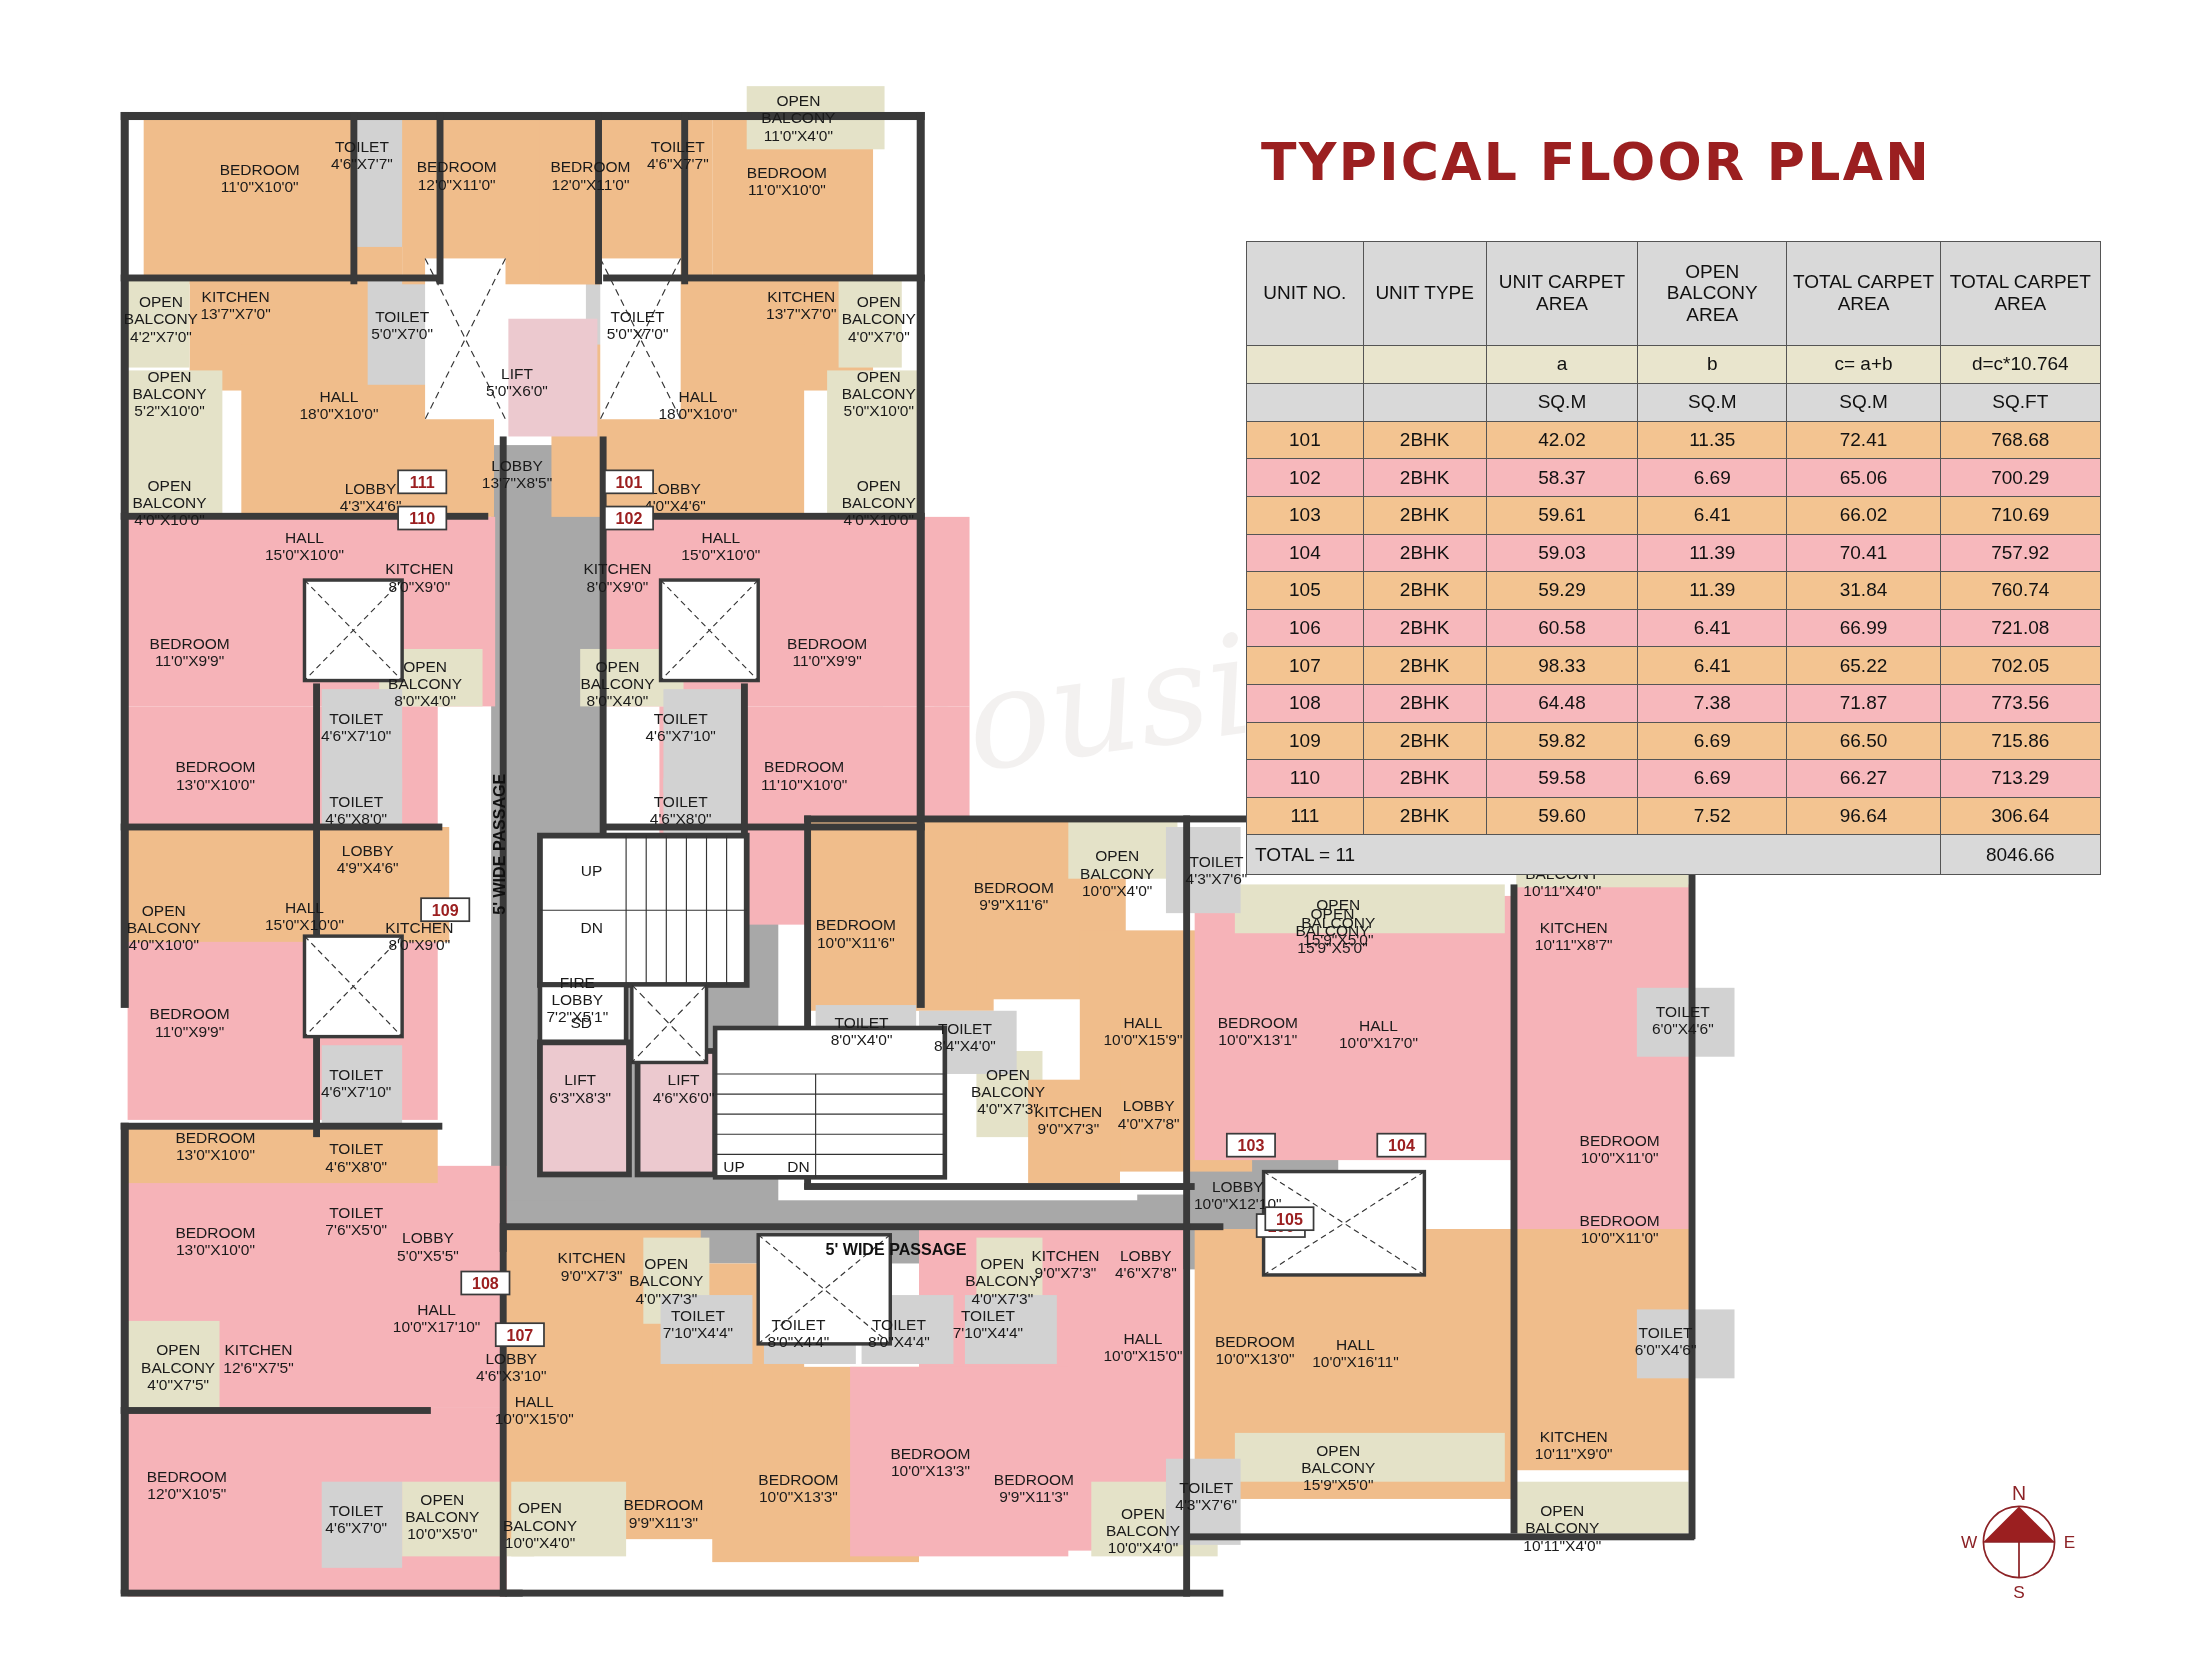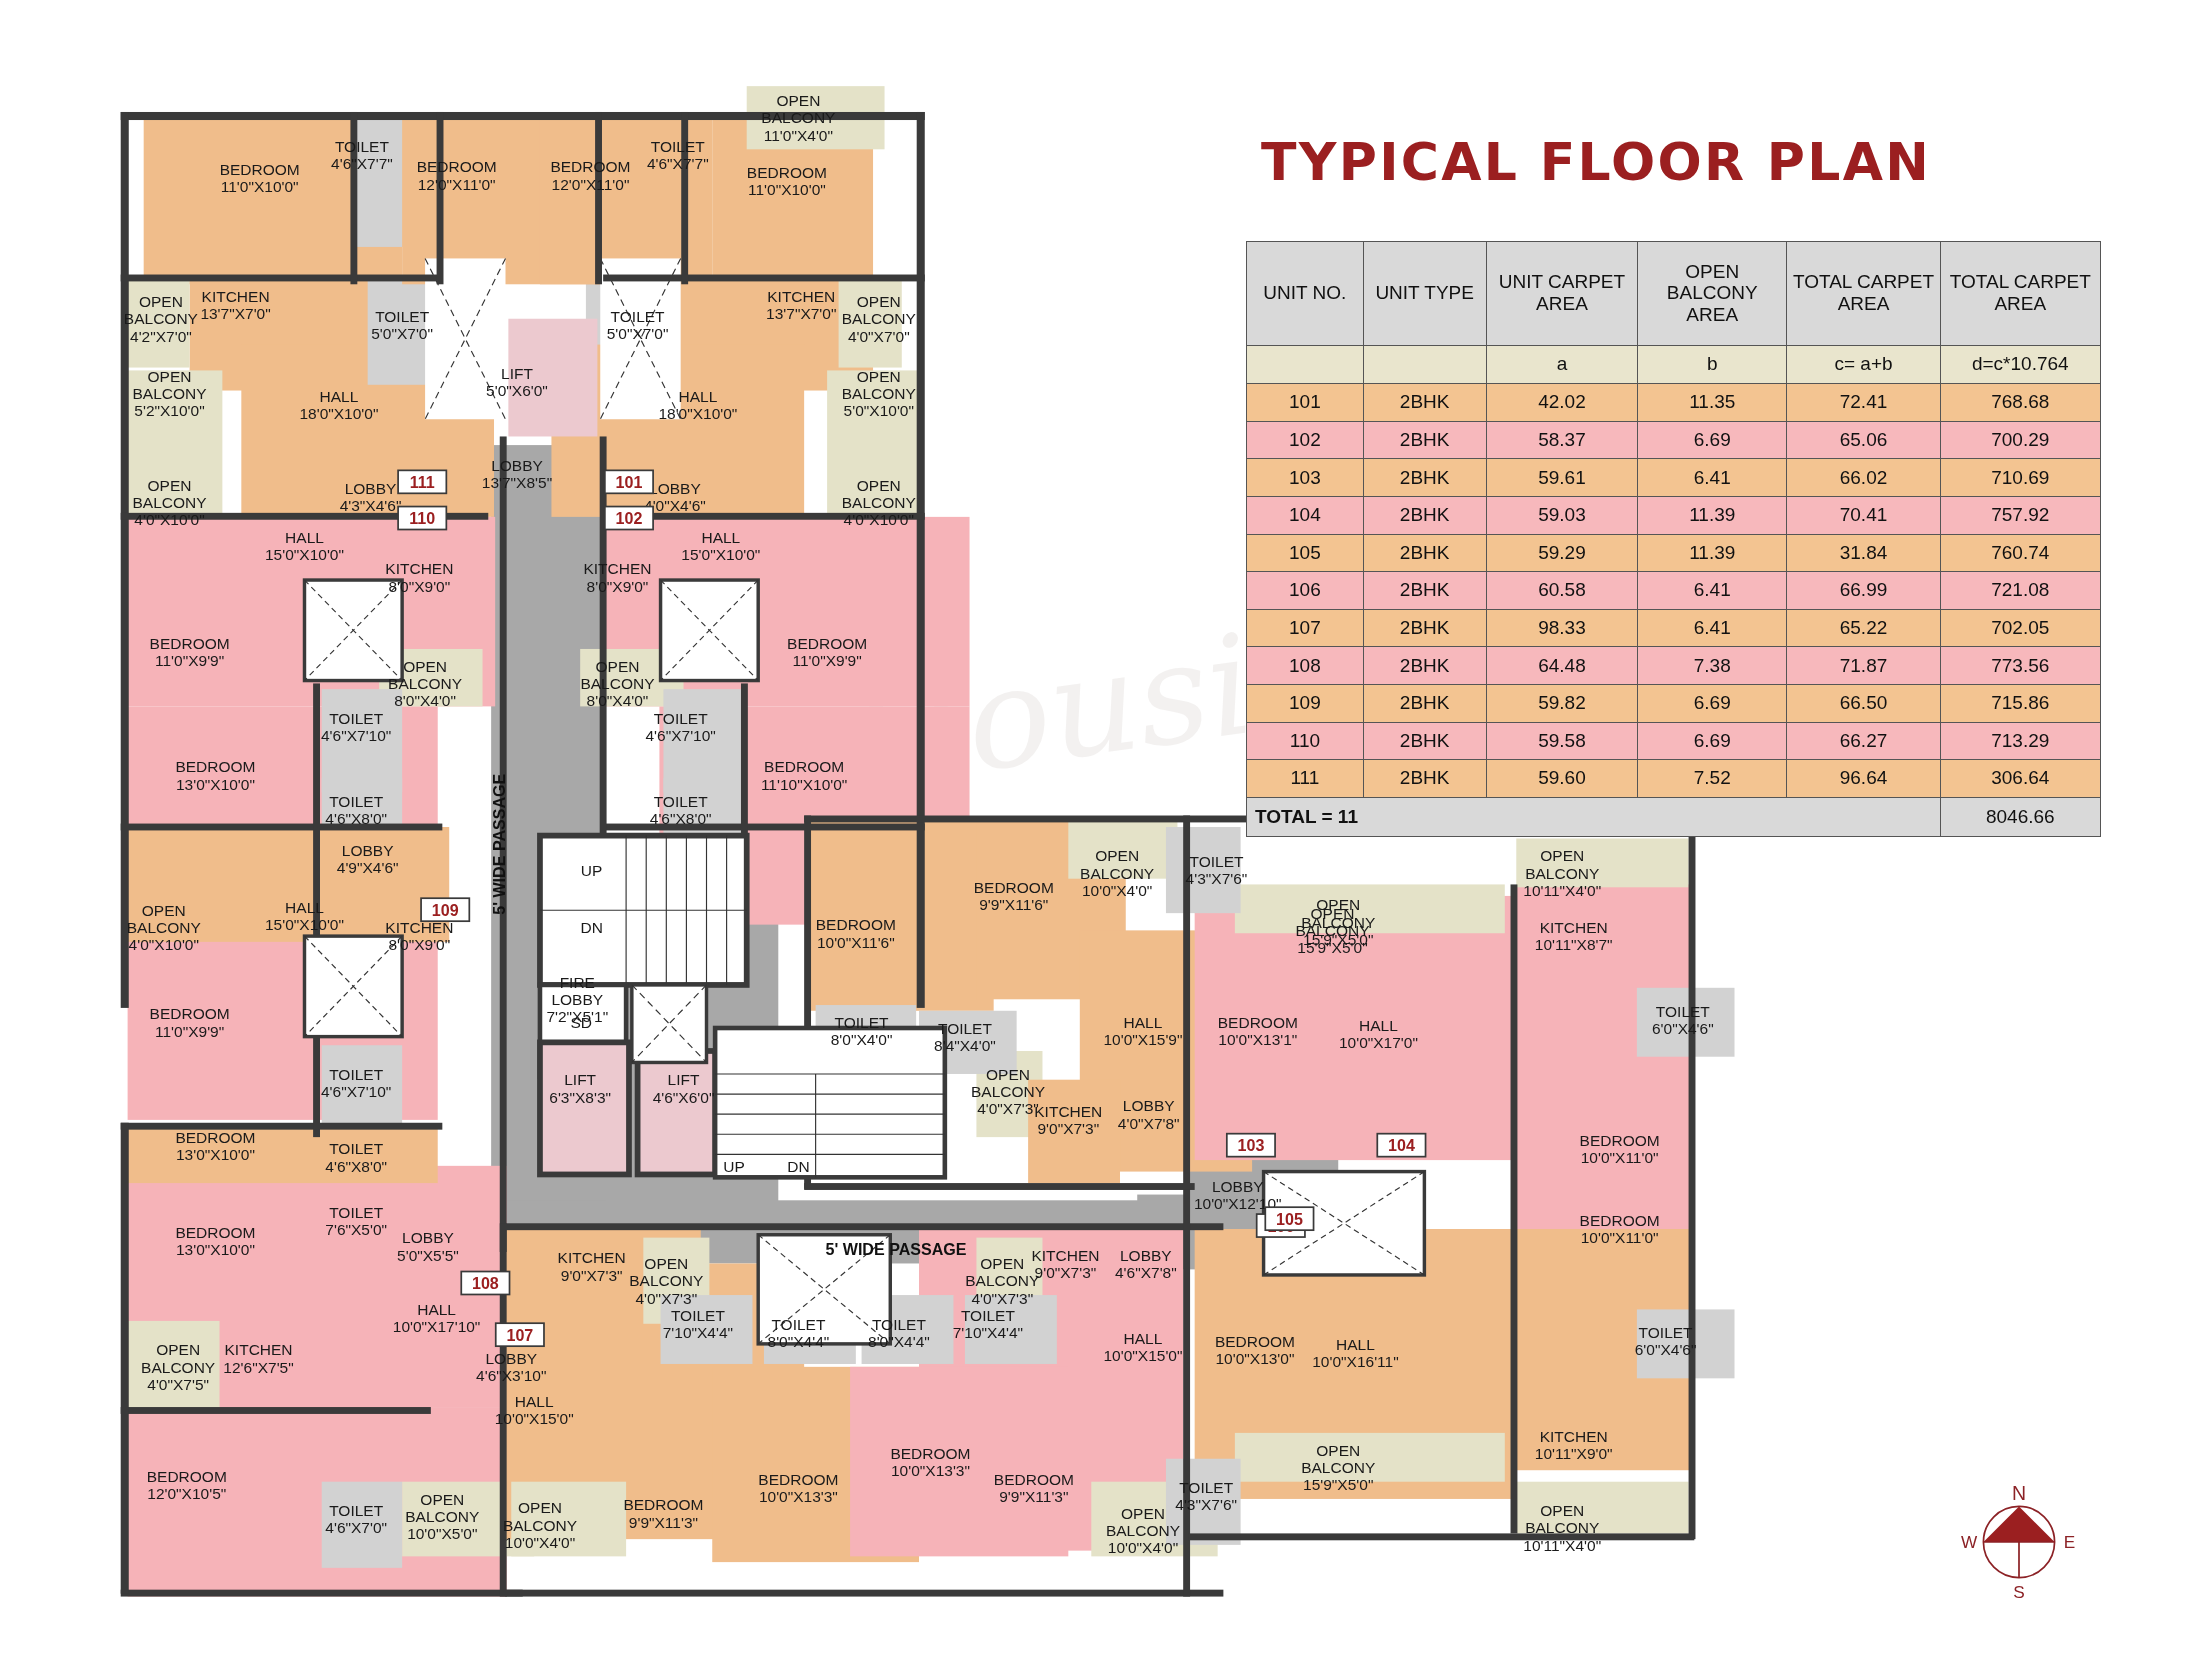--- a/index.html
+++ b/index.html
@@ -20,21 +20,21 @@
   #area-table .col-a{width:144px;margin-top:24px;}
   #area-table .col-b{width:141px;}
   #area-table .col-c{width:146px;}
   #area-table .col-d{width:152px;}
   #area-table .fmt-row td{background:#e9e5cd;height:33px;}
   #area-table .unit-row td{height:32px;}
   #area-table .unit-row.orange td{background:#f3c491;}
   #area-table .unit-row.pink td{background:#f7b8bc;}
   #area-table .sqrow td{background:#d9d9d9;height:32px;}
   #area-table .total-row td{background:#d9d9d9;height:34px;}
-  #area-table .total-row td.totlabel{text-align:left;padding-left:8px;font-weight:bold;}
+  #area-table .total-row td.totlabel{text-align:left;padding-left:8px;}
 
   
   #plan{position:absolute;left:0;top:0;width:1217px;height:1654px;}
   #plan svg{display:block;}
 
   
   #compass{position:absolute;left:1953px;top:1470px;width:132px;height:144px;}
 
   
   #watermark{position:absolute;left:861px;top:603px;width:804px;height:402px;
@@ -433,20 +433,28 @@
   </thead>
   <tbody id="table-body">
     <tr class="fmt-row">
       <td></td>
       <td></td>
       <td>a</td>
       <td>b</td>
       <td>c= a+b</td>
       <td>d=c*10.764</td>
     </tr>
+    <tr class="sqrow">
+      <td></td>
+      <td></td>
+      <td>SQ.M</td>
+      <td>SQ.M</td>
+      <td>SQ.M</td>
+      <td>SQ.FT</td>
+    </tr>
   <tr class="unit-row orange">
         <td>101</td>
         <td>2BHK</td>
         <td>42.02</td>
         <td>11.35</td>
         <td>72.41</td>
         <td>768.68</td>
       </tr>
       <tr class="unit-row pink">
         <td>102</td>

